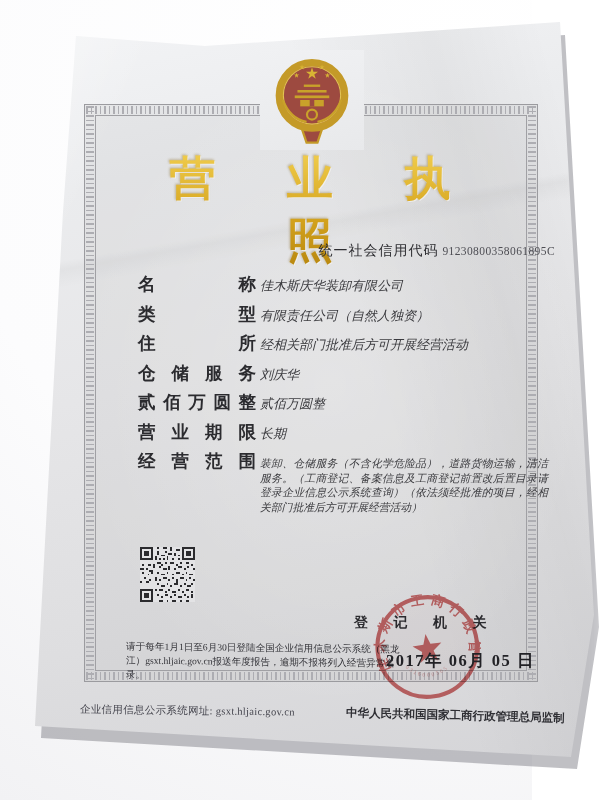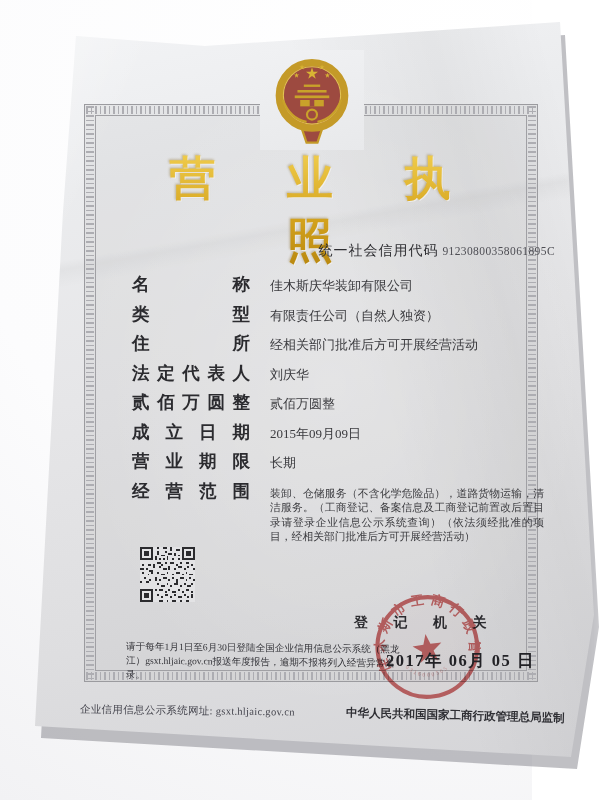--- a/index.html
+++ b/index.html
@@ -39,25 +39,25 @@
     font-size:46px;font-weight:700;letter-spacing:30px;padding-left:30px;box-sizing:border-box;
     background:linear-gradient(180deg,#efcb4b 5%,#d5a41e 55%,#b9880f 95%);
     -webkit-background-clip:text;background-clip:text;color:transparent;
     filter:drop-shadow(1px 1px 0 rgba(255,255,255,.55)) drop-shadow(-1px -1px 1px rgba(122,90,10,.35));}
   
   .credit{position:absolute;left:220px;top:241px;width:335px;text-align:right;white-space:nowrap;}
   .credit .lab{font-size:14px;font-weight:400;color:#2e2e32;letter-spacing:1px;}
   .credit .code{font-size:11.5px;color:#4e4e54;letter-spacing:.4px;
     font-family:"Liberation Serif","DejaVu Serif",serif;}
   
-  .fields{position:absolute;left:132px;top:274px;width:412px;}
+  .fields{position:absolute;left:138px;top:274px;width:412px;}
   .row{display:flex;align-items:flex-start;margin-bottom:9.5px;}
   .row .lab{width:118px;flex:0 0 118px;font-size:17.5px;font-weight:700;color:#2b2b2f;
     text-align:justify;text-align-last:justify;line-height:20px;}
-  .row .val{margin-left:20px;font-size:13px;color:#3a3a3e;padding-top:4px;line-height:16px;}
+  .row .val{margin-left:4px;font-size:13px;color:#3a3a3e;padding-top:4px;line-height:16px;font-style:italic;}
   .row.scope .val{font-size:10.8px;width:288px;line-height:14.5px;text-align:justify;padding-top:5px;}
   
   .qr{position:absolute;left:140px;top:547px;width:55px;height:55px;}
   
   .reg-label{position:absolute;left:354px;top:614px;font-size:14px;font-weight:700;
     color:#2b2b2f;letter-spacing:11px;white-space:nowrap;}
   .notice{position:absolute;left:126px;top:641px;width:276px;font-size:9.6px;line-height:14px;
     color:#333338;transform:rotate(.6deg);}
   .date{position:absolute;left:386px;top:650px;font-size:16.5px;font-weight:700;color:#222226;
     letter-spacing:1.5px;white-space:nowrap;z-index:3;}
@@ -125,30 +125,26 @@
       </div>
       <div class="row">
         <span class="lab">类型</span>
         <span class="val">有限责任公司（自然人独资）</span>
       </div>
       <div class="row">
         <span class="lab">住所</span>
         <span class="val">经相关部门批准后方可开展经营活动</span>
       </div>
       <div class="row">
-        <span class="lab">法定代表人</span>
+        <span class="lab">仓储服务</span>
         <span class="val">刘庆华</span>
       </div>
       <div class="row">
         <span class="lab">贰佰万圆整</span>
         <span class="val">贰佰万圆整</span>
-      </div>
-      <div class="row">
-        <span class="lab">成立日期</span>
-        <span class="val">2015年09月09日</span>
       </div>
       <div class="row">
         <span class="lab">营业期限</span>
         <span class="val">长期</span>
       </div>
       <div class="row scope">
         <span class="lab">经营范围</span>
         <span class="val">装卸、仓储服务（不含化学危险品），道路货物运输，清洁服务。（工商登记、备案信息及工商登记前置改后置目录请登录企业信息公示系统查询）（依法须经批准的项目，经相关部门批准后方可开展经营活动）</span>
       </div>
     </div>

